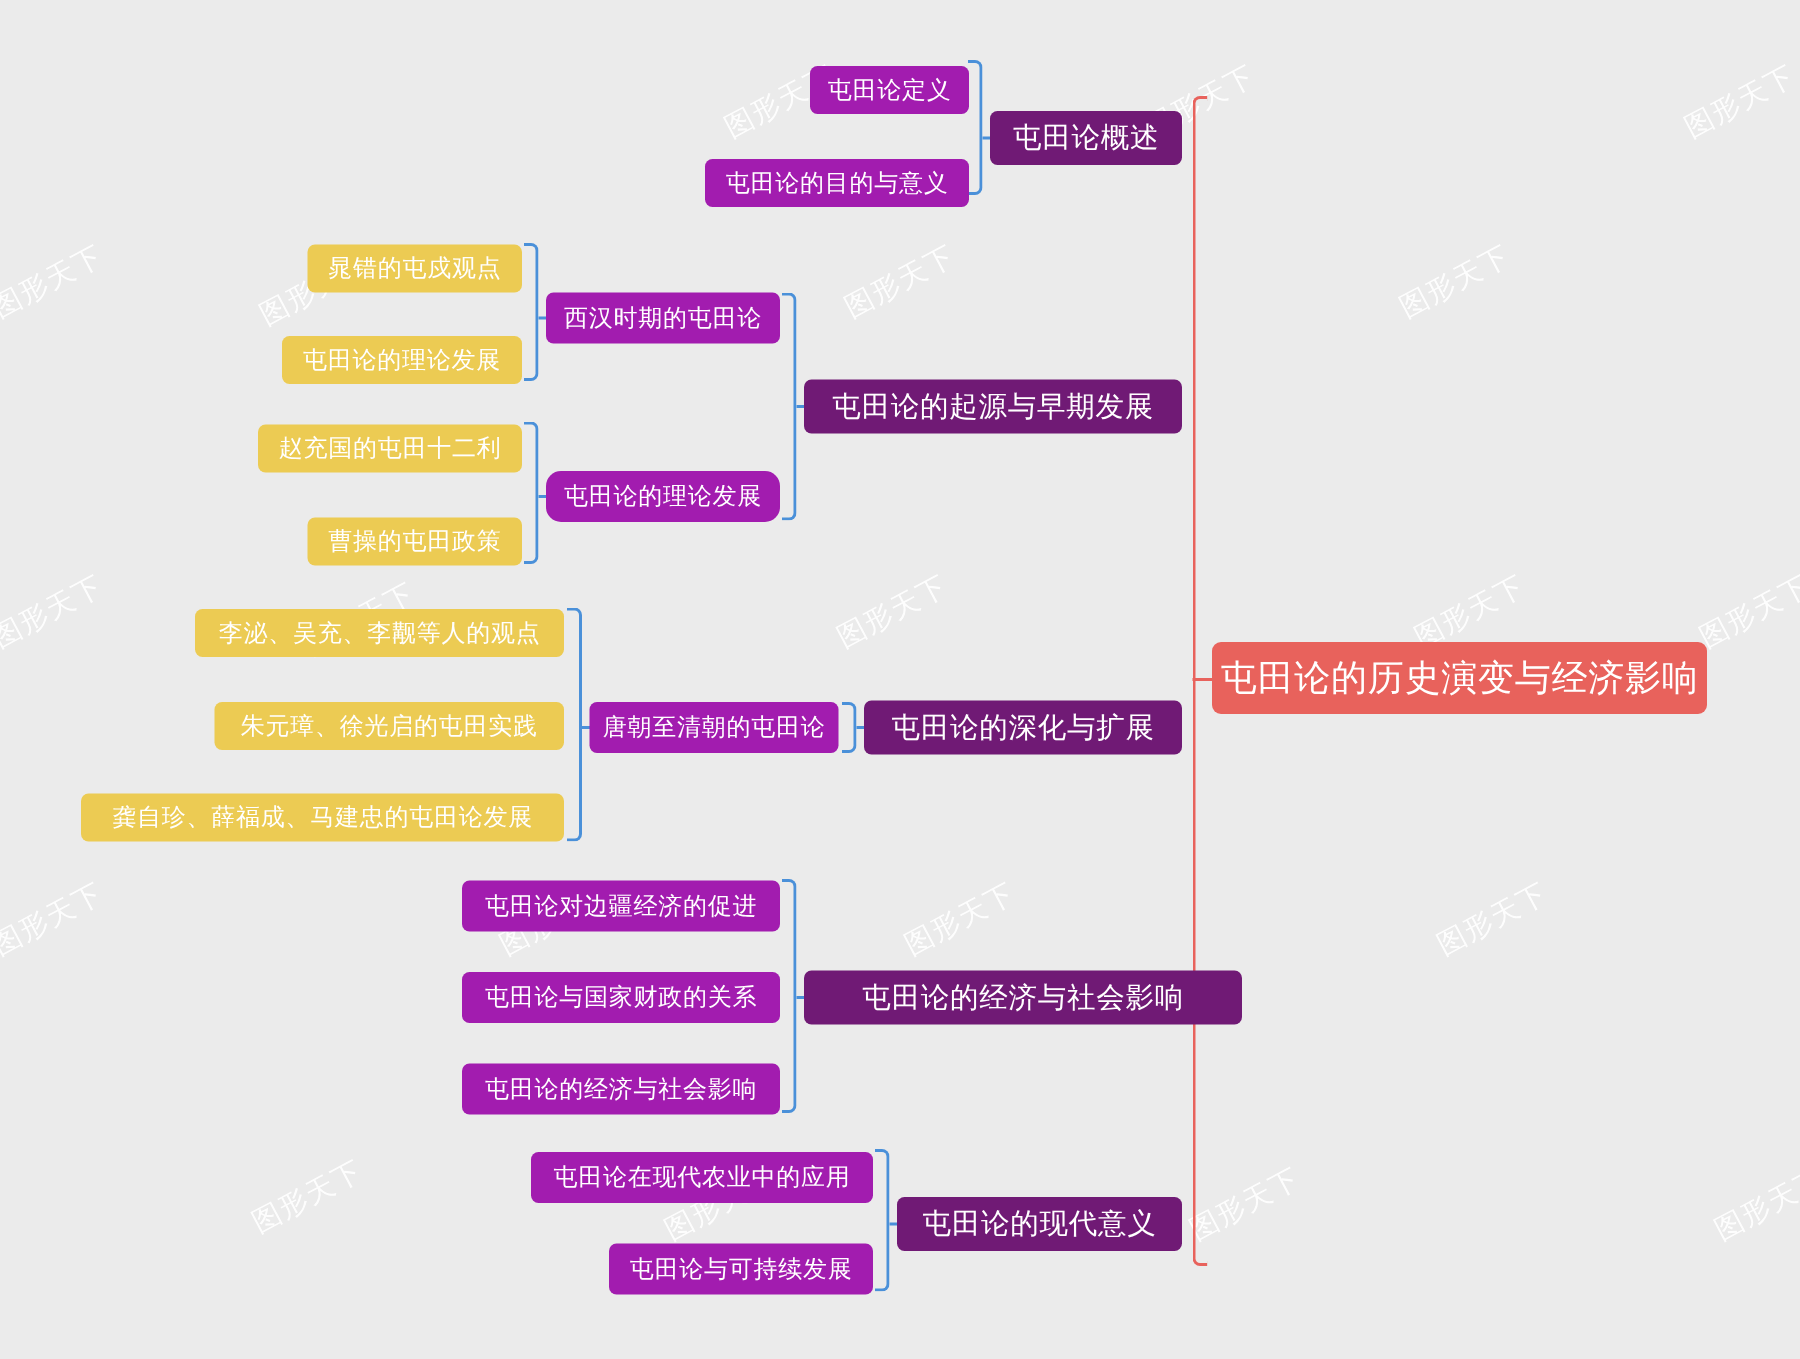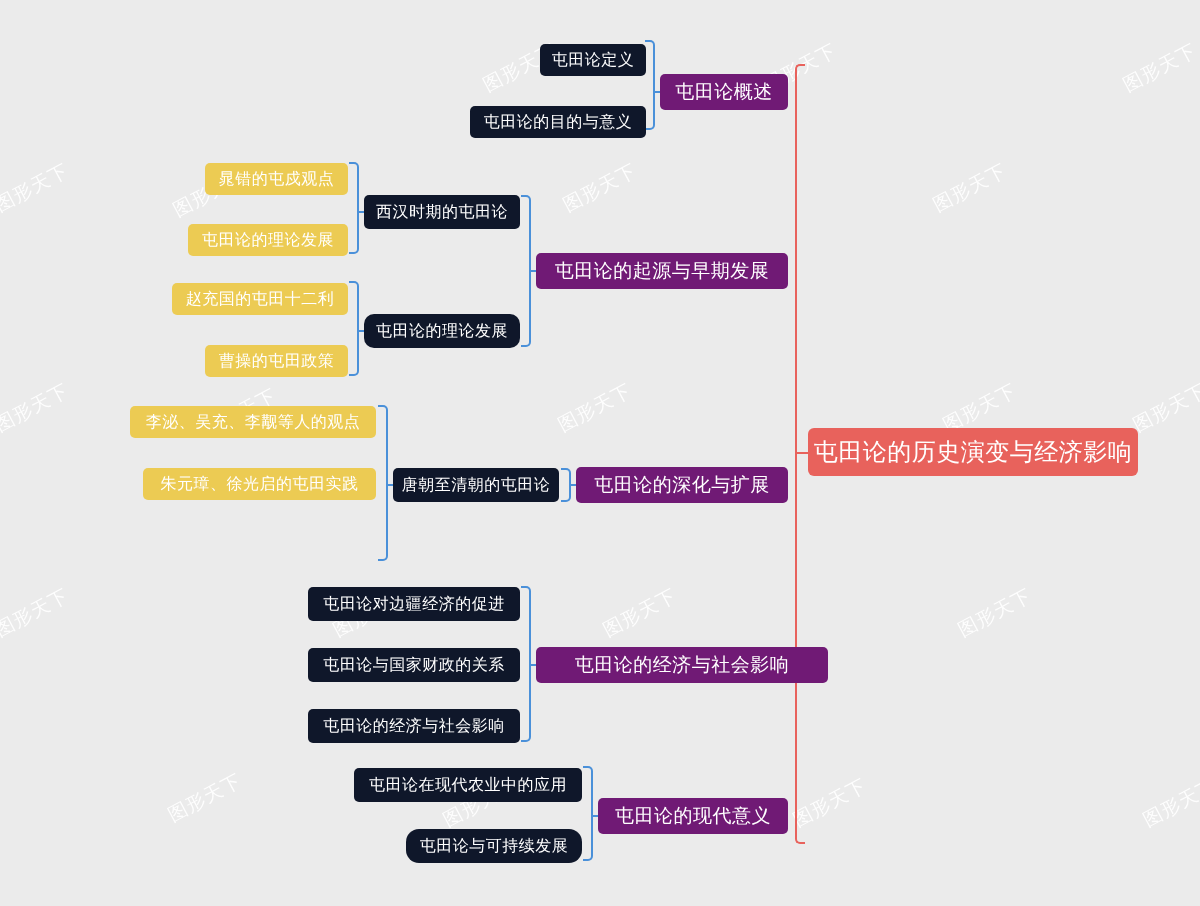--- a/index.html
+++ b/index.html
@@ -43,21 +43,21 @@
     font-size:24px;
     border-radius:6px;
     padding:0 14px;
   }
   .node.lvl2{
     background:#701a75;
     font-size:19px;
     padding:0 12px;
   }
   .node.lvl3{
-    background:#0f172a;
+    background:#a21caf;
     font-size:16px;
     padding:0 11px;
   }
   .node.lvl4{
     background:#eccb53;
     font-size:16px;
     padding:0 11px;
   }
   .stub{position:absolute;z-index:3;}
   .stub.red{background:#e8625c;}
@@ -147,29 +147,30 @@
   <div class="node lvl2" style="left:576px;top:467px;width:212px;height:36px;">屯田论的深化与扩展</div>
   <div class="bracket flip" style="left:561px;top:468px;width:10px;height:34px;"></div>
   <div class="stub blue" style="left:571px;top:484px;width:6px;height:2px;"></div>
 
   <div class="node lvl3" style="left:393px;top:468px;width:166px;height:34px;">唐朝至清朝的屯田论</div>
   <div class="bracket flip" style="left:378px;top:405px;width:10px;height:156px;"></div>
   <div class="stub blue" style="left:388px;top:484px;width:6px;height:2px;"></div>
 
   <div class="node lvl4" style="left:130px;top:406px;width:246px;height:32px;">李泌、吴充、李觏等人的观点</div>
   <div class="node lvl4" style="left:143px;top:468px;width:233px;height:32px;">朱元璋、徐光启的屯田实践</div>
+  <div class="node lvl4" style="left:54px;top:529px;width:322px;height:32px;">龚自珍、薛福成、马建忠的屯田论发展</div>
 
   <div class="node lvl2" style="left:536px;top:647px;width:292px;height:36px;">屯田论的经济与社会影响</div>
   <div class="bracket flip" style="left:521px;top:586px;width:10px;height:156px;"></div>
   <div class="stub blue" style="left:531px;top:664px;width:6px;height:2px;"></div>
 
   <div class="node lvl3" style="left:308px;top:587px;width:212px;height:34px;">屯田论对边疆经济的促进</div>
   <div class="node lvl3" style="left:308px;top:648px;width:212px;height:34px;">屯田论与国家财政的关系</div>
   <div class="node lvl3" style="left:308px;top:709px;width:212px;height:34px;">屯田论的经济与社会影响</div>
 
   <div class="node lvl2" style="left:598px;top:798px;width:190px;height:36px;">屯田论的现代意义</div>
   <div class="bracket flip" style="left:583px;top:766px;width:10px;height:95px;"></div>
   <div class="stub blue" style="left:593px;top:815px;width:6px;height:2px;"></div>
 
   <div class="node lvl3" style="left:354px;top:768px;width:228px;height:34px;">屯田论在现代农业中的应用</div>
-  <div class="node lvl3" style="left:406px;top:829px;width:176px;height:34px;border-radius:13px;">屯田论与可持续发展</div>
+  <div class="node lvl3" style="left:406px;top:829px;width:176px;height:34px;">屯田论与可持续发展</div>
 
 </div>
 
 </body></html>

